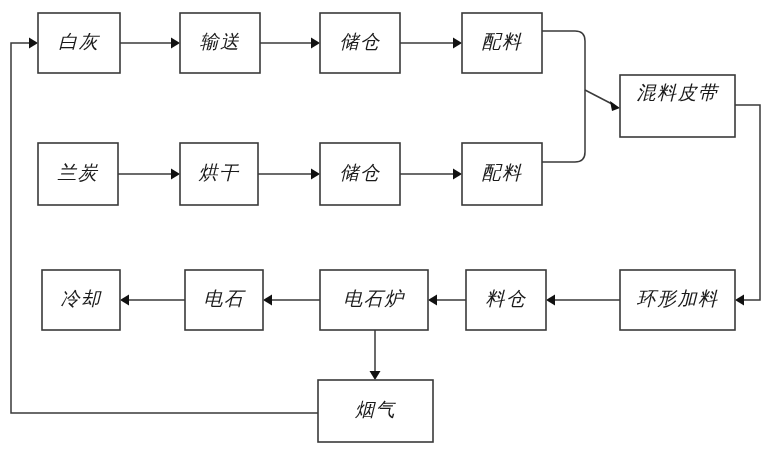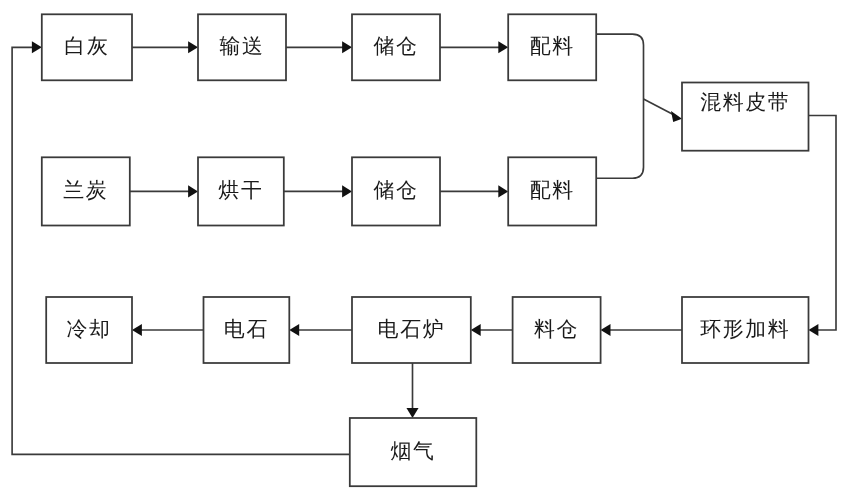--- a/index.html
+++ b/index.html
@@ -11,20 +11,21 @@
     width: 776px;
     height: 452px;
     font-family: "Liberation Sans", "DejaVu Sans", sans-serif;
     overflow: hidden;
   }
   #diagram-root {
     position: relative;
     width: 776px;
     height: 452px;
     background: #ffffff;
+    font-style: italic;
   }
   svg#flowchart {
     position: absolute;
     top: 0;
     left: 0;
     width: 776px;
     height: 452px;
   }
   .node-rect {
     fill: #ffffff;

